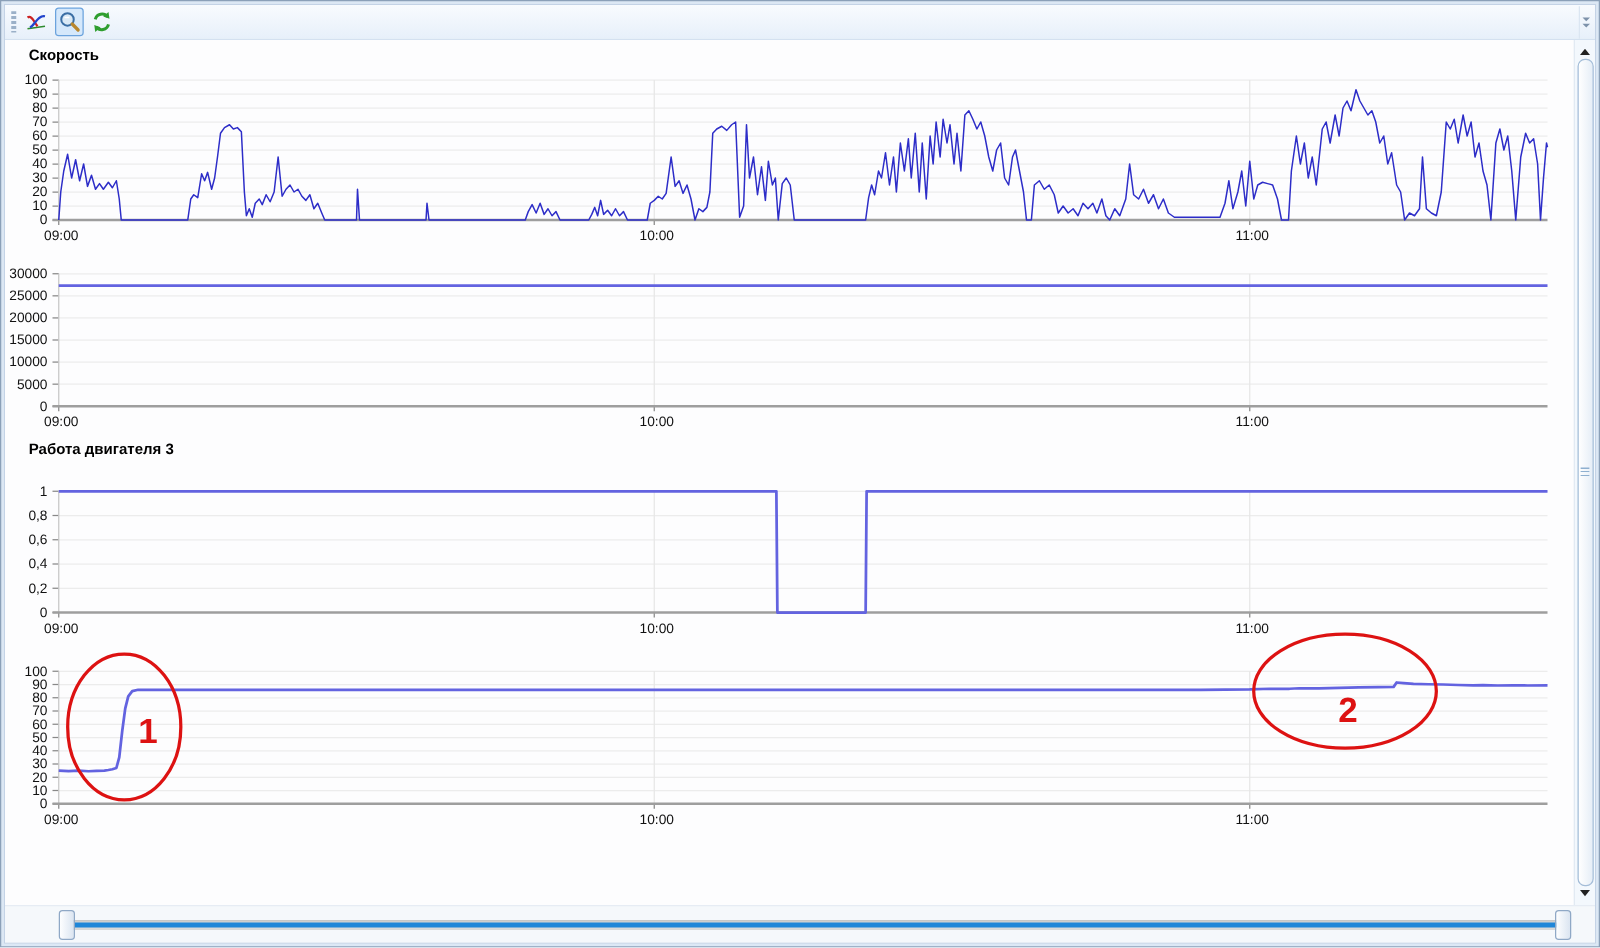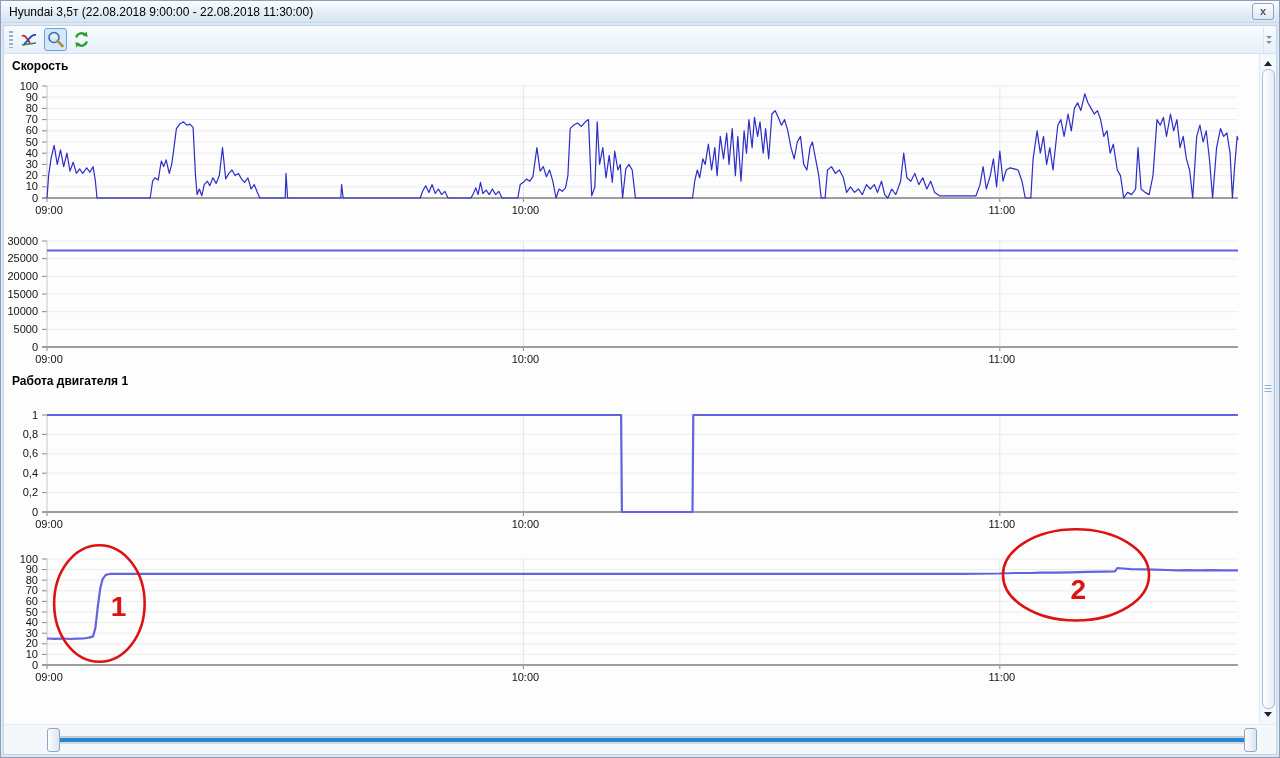--- a/index.html
+++ b/index.html
@@ -19,21 +19,21 @@
   .tbtn { width:23px; height:23px; display:flex; align-items:center; justify-content:center;
     border:1px solid transparent; border-radius:3px; margin-right:3px; cursor:pointer; }
   .tbtn.active { background:#d5e8fb; border-color:#6ba3dd; }
   .tb-overflow { margin-left:auto; width:11px; height:26px; display:flex; flex-direction:column;
     align-items:center; justify-content:center; gap:2px; border-left:1px solid #dbe6f2; }
   .chev { width:0; height:0; border-left:3px solid transparent; border-right:3px solid transparent; border-top:3px solid #7d92aa; }
   .middle { flex:1; display:flex; overflow:hidden; }
   .charts-col { flex:1; background:#fdfdfe; padding-top:1px; overflow:hidden; }
   .panel { margin-top:3px; }
   .panel:first-child { margin-top:4px; }
-  .chart-title { font-size:12px; font-weight:bold; color:#000; padding-left:8px; height:17px; position:relative; z-index:2; }
+  .chart-title { font-size:12px; font-weight:bold; color:#000; padding-left:19px; height:17px; position:relative; z-index:2; }
   .chart-host { position:relative; z-index:1; }
   .vscroll { flex:0 0 17px; background:#f3f8fd; border-left:1px solid #e2eaf3; display:flex;
     flex-direction:column; align-items:center; padding:3px 1px; }
   .arr-up { width:0; height:0; border-left:4px solid transparent; border-right:4px solid transparent;
     border-bottom:5px solid #222; margin:4px 0 3px; }
   .arr-dn { width:0; height:0; border-left:4px solid transparent; border-right:4px solid transparent;
     border-top:5px solid #222; margin:3px 0 4px; }
   .vthumb { flex:1; width:13px; border:1px solid #a4bdd8; border-radius:6px;
     background:linear-gradient(to right,#ffffff,#e6eef7); position:relative; }
   .vthumb-grip { position:absolute; left:50%; top:50%; transform:translate(-50%,-50%); width:7px; height:8px;
@@ -45,24 +45,20 @@
   .hs-thumb { position:absolute; top:3px; width:13px; height:24px; border:1px solid #8fa8c6; border-radius:3px;
     background:linear-gradient(to right,#fdfeff,#dbe5f1); cursor:ew-resize; }
   .hs-thumb.left { left:43px; }
   .hs-thumb.right { right:19px; }
   svg text { font-family:"Liberation Sans", sans-serif; }
 </style>
 </head>
 <body>
 
 <div class="window">
-  <div class="titlebar">
-    <span class="title">Hyundai 3,5т (22.08.2018 9:00:00 - 22.08.2018 11:30:00)</span>
-    <div class="close-btn">x</div>
-  </div>
   <div class="inner">
     <div class="toolbar">
       <div class="grip"></div>
       <div class="tbtn">
         <svg width="19" height="19" viewBox="0 0 19 19">
           <path d="M2 15 L16 13" stroke="#2e8b2e" stroke-width="1.4" fill="none"></path>
           <path d="M2 6 C5 4,7 9,10 13" stroke="#cc2222" stroke-width="1.8" fill="none"></path>
           <path d="M4 14 C8 12,10 4,16 5" stroke="#2244cc" stroke-width="1.8" fill="none"></path>
         </svg>
       </div>
@@ -169,21 +165,21 @@
                 <line x1="995.8000000000001" x2="995.8000000000001" y1="16" y2="122" stroke="#e6e6e6"></line>
                 <line x1="995.8000000000001" x2="995.8000000000001" y1="122" y2="126" stroke="#888"></line>
                 <text x="997.8000000000001" y="138" text-anchor="middle" font-size="11" fill="#111">11:00</text>
                 <line x1="43" x2="43" y1="16" y2="122" stroke="#c6c6c6"></line>
                 <line x1="38" x2="1234" y1="122" y2="122" stroke="#9e9e9e" stroke-width="2"></line>
                 <polyline points="43.0,25.5 1234.0,25.5" fill="none" stroke="#6363e0" stroke-width="2.2" stroke-linejoin="round"></polyline>
               </svg>
             </div>
         </div>
         <div class="panel">
-          <div class="chart-title">Работа двигателя 1</div>
+          <div class="chart-title">Работа двигателя 3</div>
           <div class="chart-host">
               <svg width="1250" height="145" style="overflow:visible;display:block">
                 <line x1="38" x2="43" y1="121" y2="121" stroke="#888"></line>
                 <text x="34" y="124.5" text-anchor="end" font-size="11" fill="#111">0</text>
                 <line x1="43" x2="1234" y1="101.6" y2="101.6" stroke="#ececec"></line>
                 <line x1="38" x2="43" y1="101.6" y2="101.6" stroke="#888"></line>
                 <text x="34" y="105.1" text-anchor="end" font-size="11" fill="#111">0,2</text>
                 <line x1="43" x2="1234" y1="82.19999999999999" y2="82.19999999999999" stroke="#ececec"></line>
                 <line x1="38" x2="43" y1="82.19999999999999" y2="82.19999999999999" stroke="#888"></line>
                 <text x="34" y="85.69999999999999" text-anchor="end" font-size="11" fill="#111">0,4</text>

